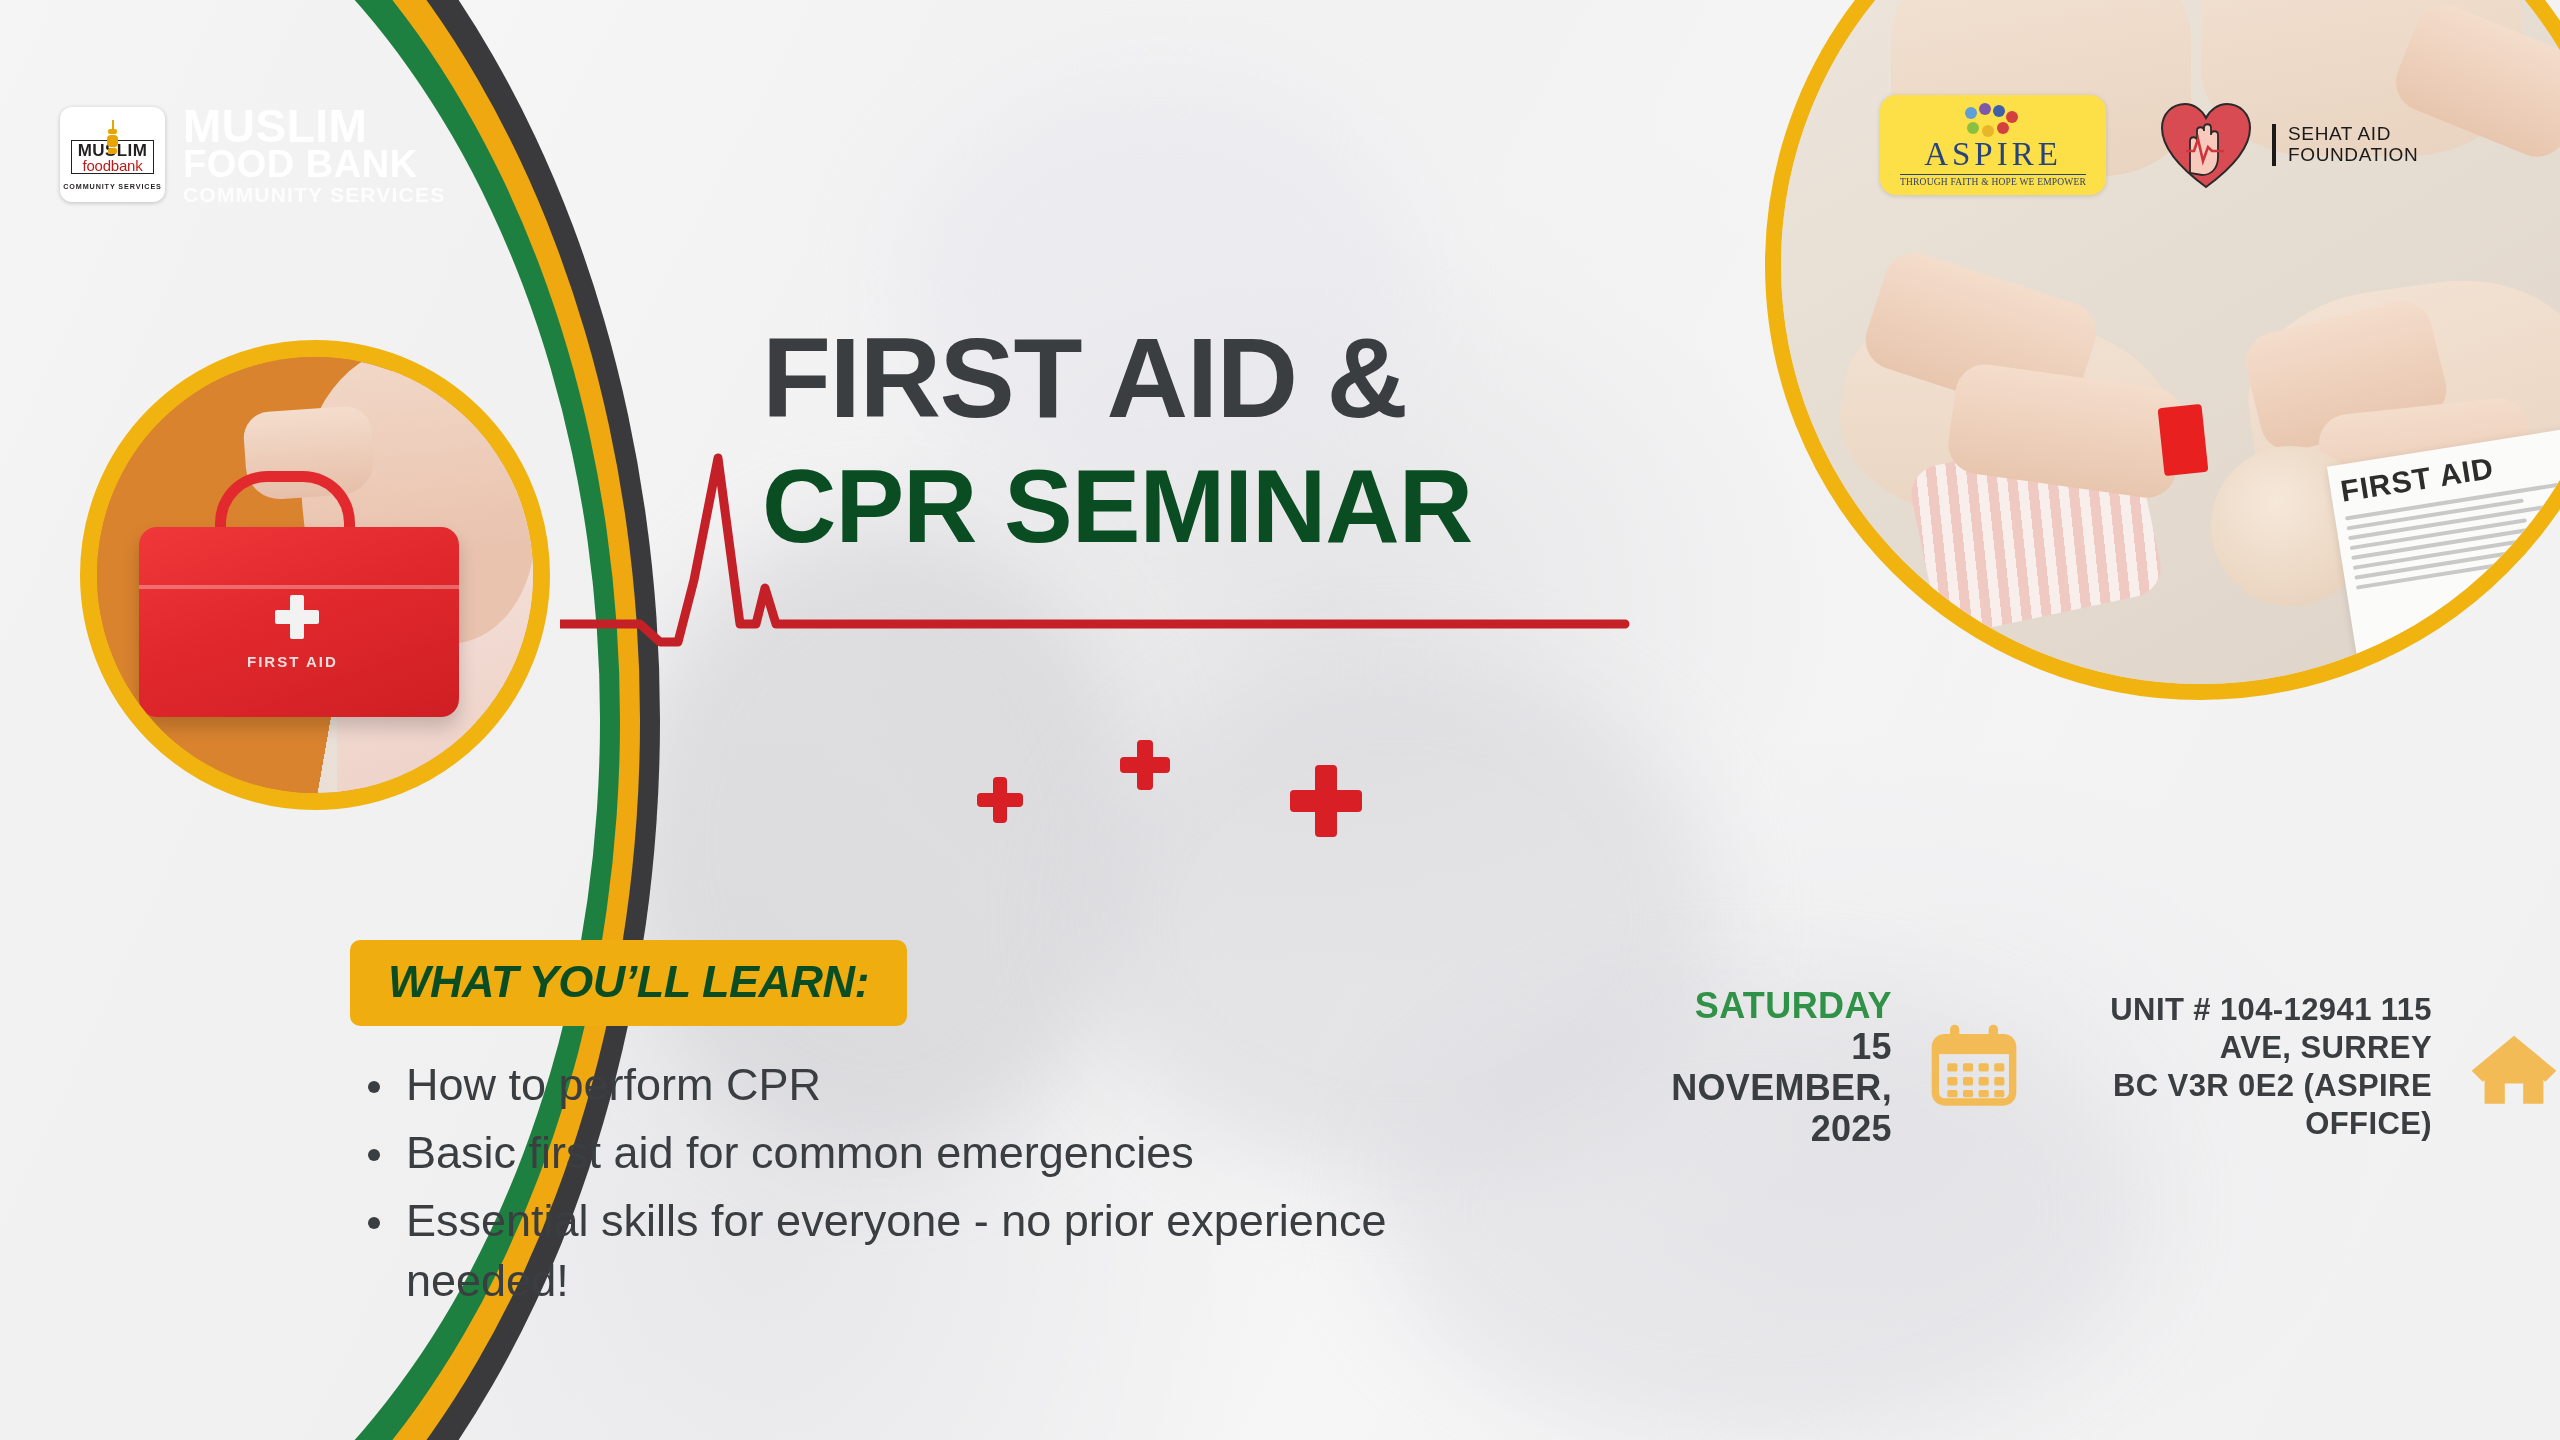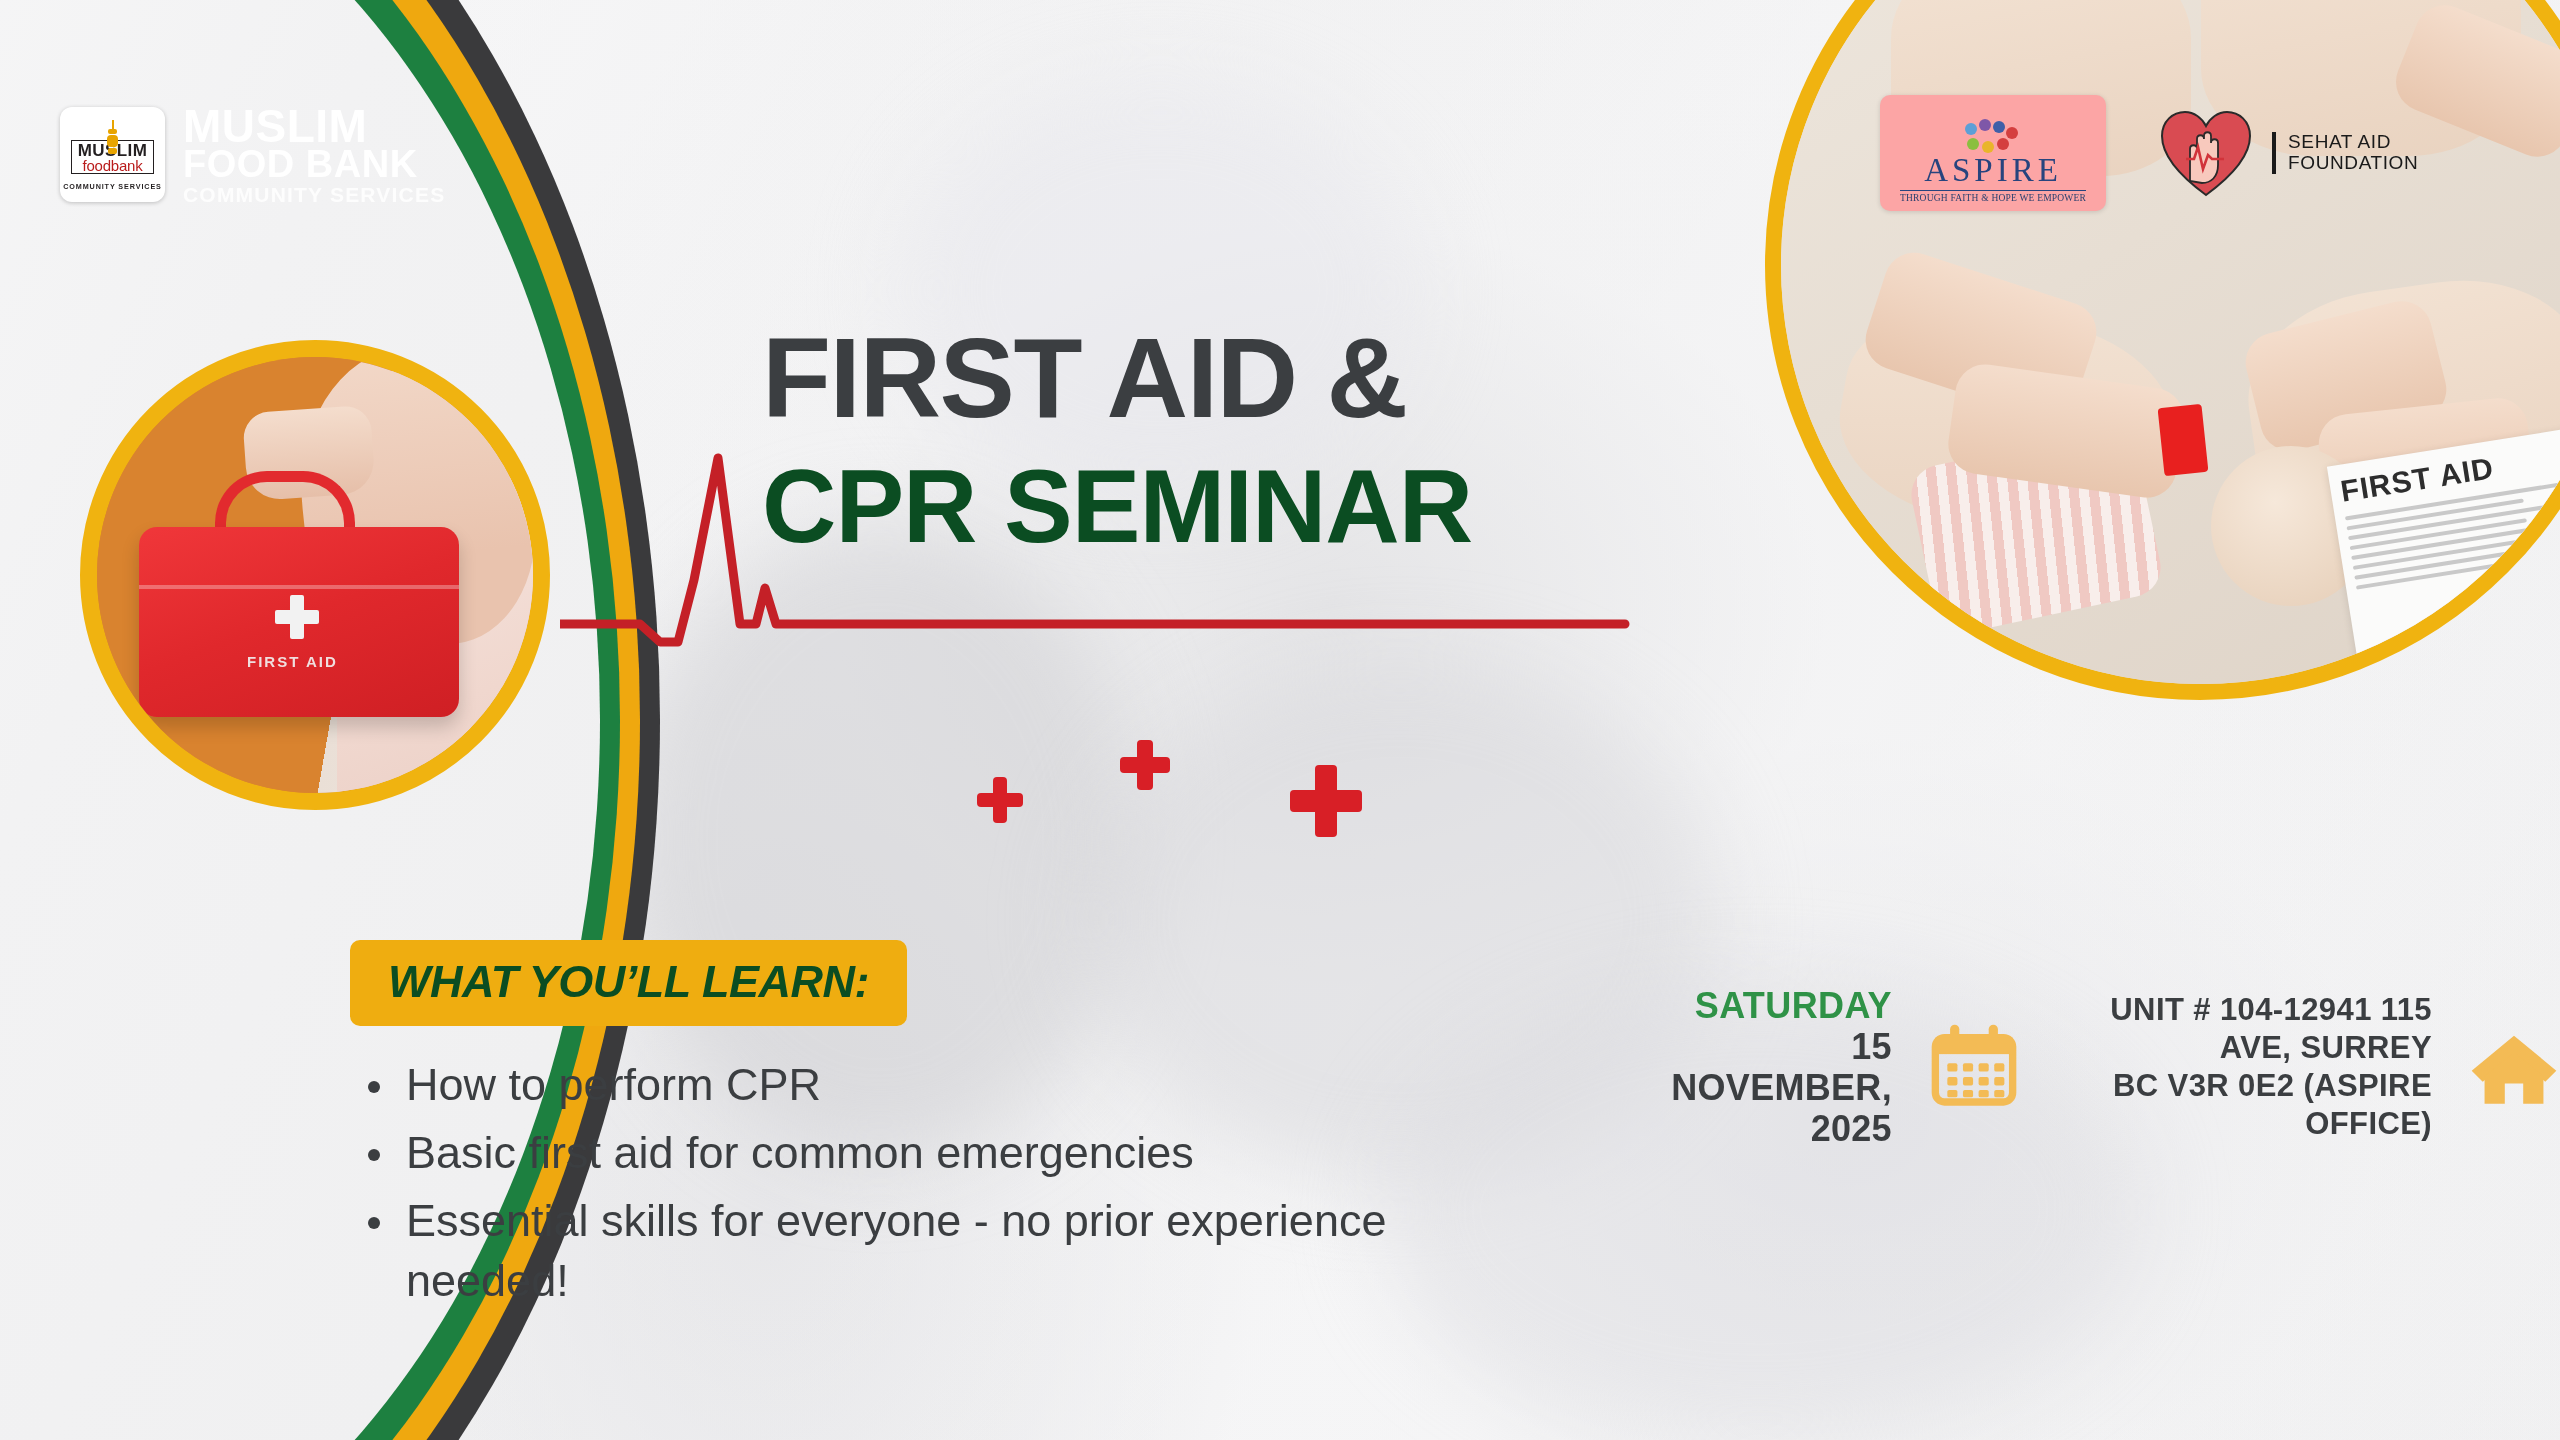--- a/index.html
+++ b/index.html
@@ -234,22 +234,22 @@
     background: #c9c9c9; border-radius: 2px;
   }
   .fa-sheet .fa-lines i:nth-child(2n) { width: 78%; }
 
   
   .partners {
     position: absolute; left: 1880px; top: 95px;
     display: flex; align-items: center; gap: 50px;
   }
   .aspire-card {
-    background: #fca5a5; border-radius: 10px;
-    padding: 24px 20px 8px 20px;
+    background: #fde047; border-radius: 16px;
+    padding: 8px 20px 8px 20px;
     box-shadow: 0 1px 5px rgba(0,0,0,0.14);
     text-align: center;
   }
   .aspire-people {
     position: relative; width: 60px; height: 34px; margin: 0 auto 1px auto;
   }
   .aspire-people span {
     position: absolute; width: 12px; height: 12px; border-radius: 50%;
   }
   .ap1 { left: 2px;  top: 4px;  background: #5d9fd6; }

